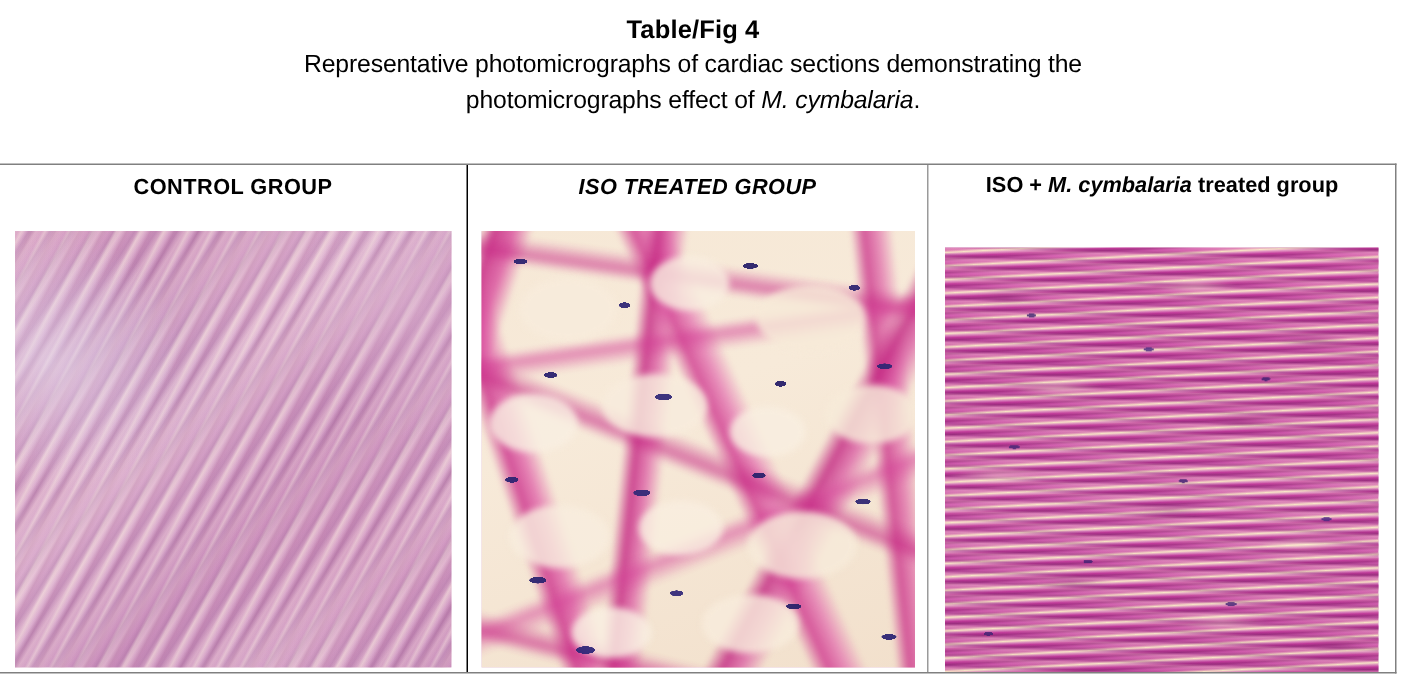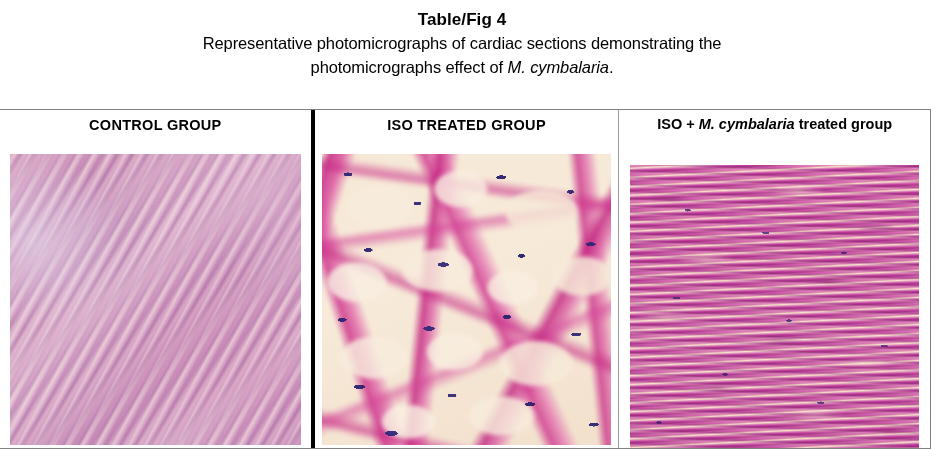--- a/index.html
+++ b/index.html
@@ -58,21 +58,21 @@
     background: #ffffff;
   }
   .panel-col {
     box-sizing: border-box;
     display: flex;
     flex-direction: column;
     align-items: center;
     background: #ffffff;
   }
   .col-1 { width: 311px; }
-  .col-2 { width: 308px; border-left: 4px solid #000000; }
+  .col-2 { width: 308px; border-left: 1px solid #000000; font-style: italic; }
   .col-3 { width: 312px; border-left: 1px solid #9a9a9a; gap: 14px; }
 
   .col-head {
     font-size: 14.5px;
     font-weight: bold;
     text-align: center;
     line-height: 19px;
     letter-spacing: 0.3px;
     padding-top: 6px;
     height: 44px;

